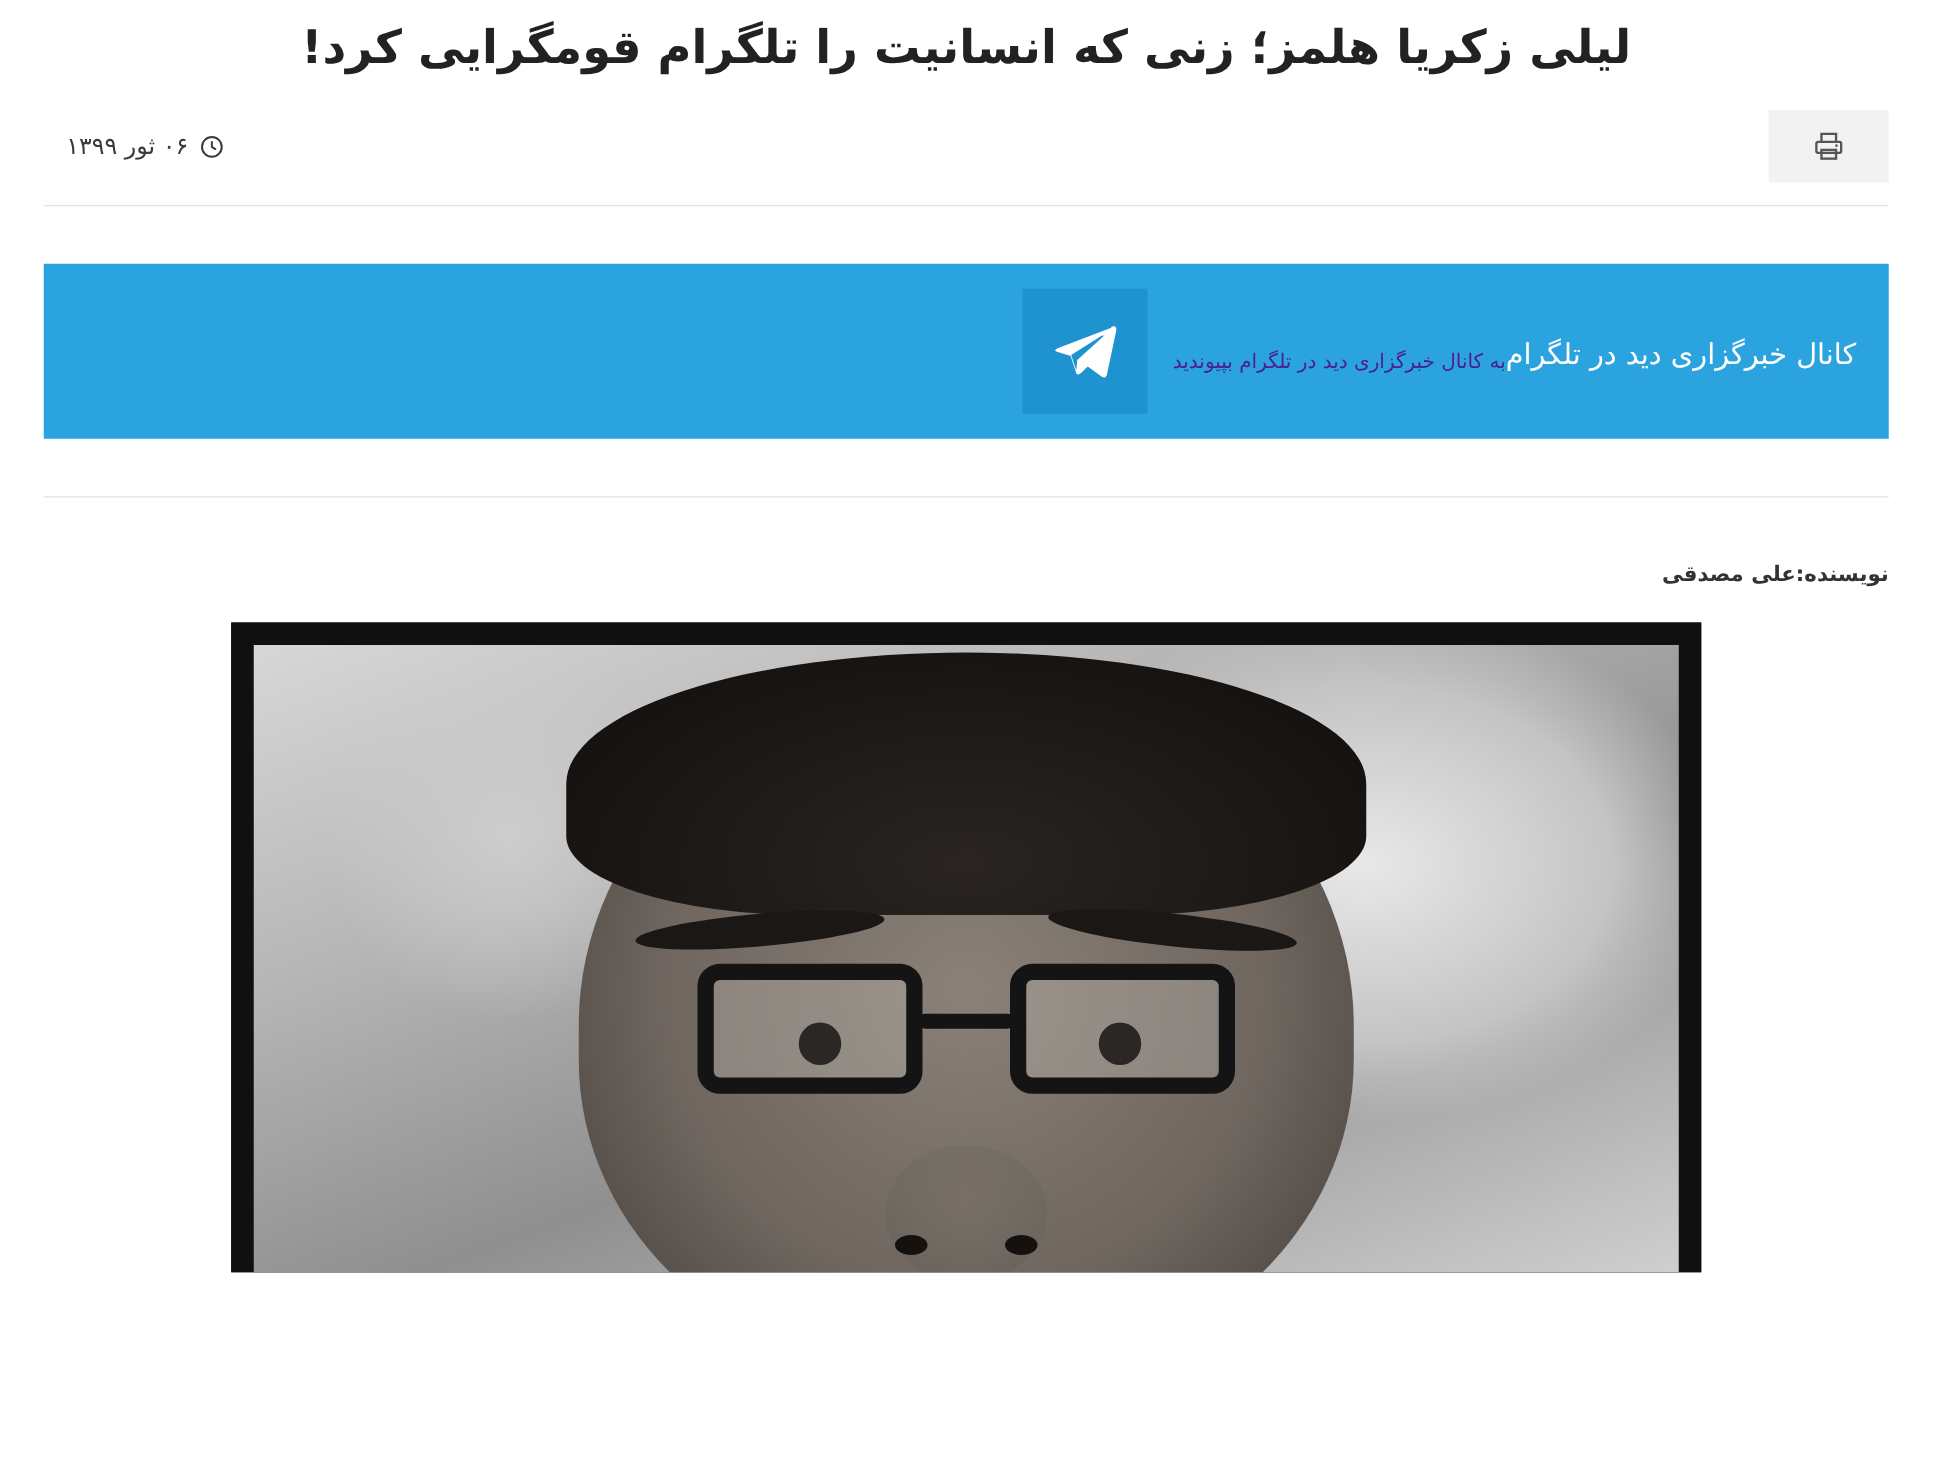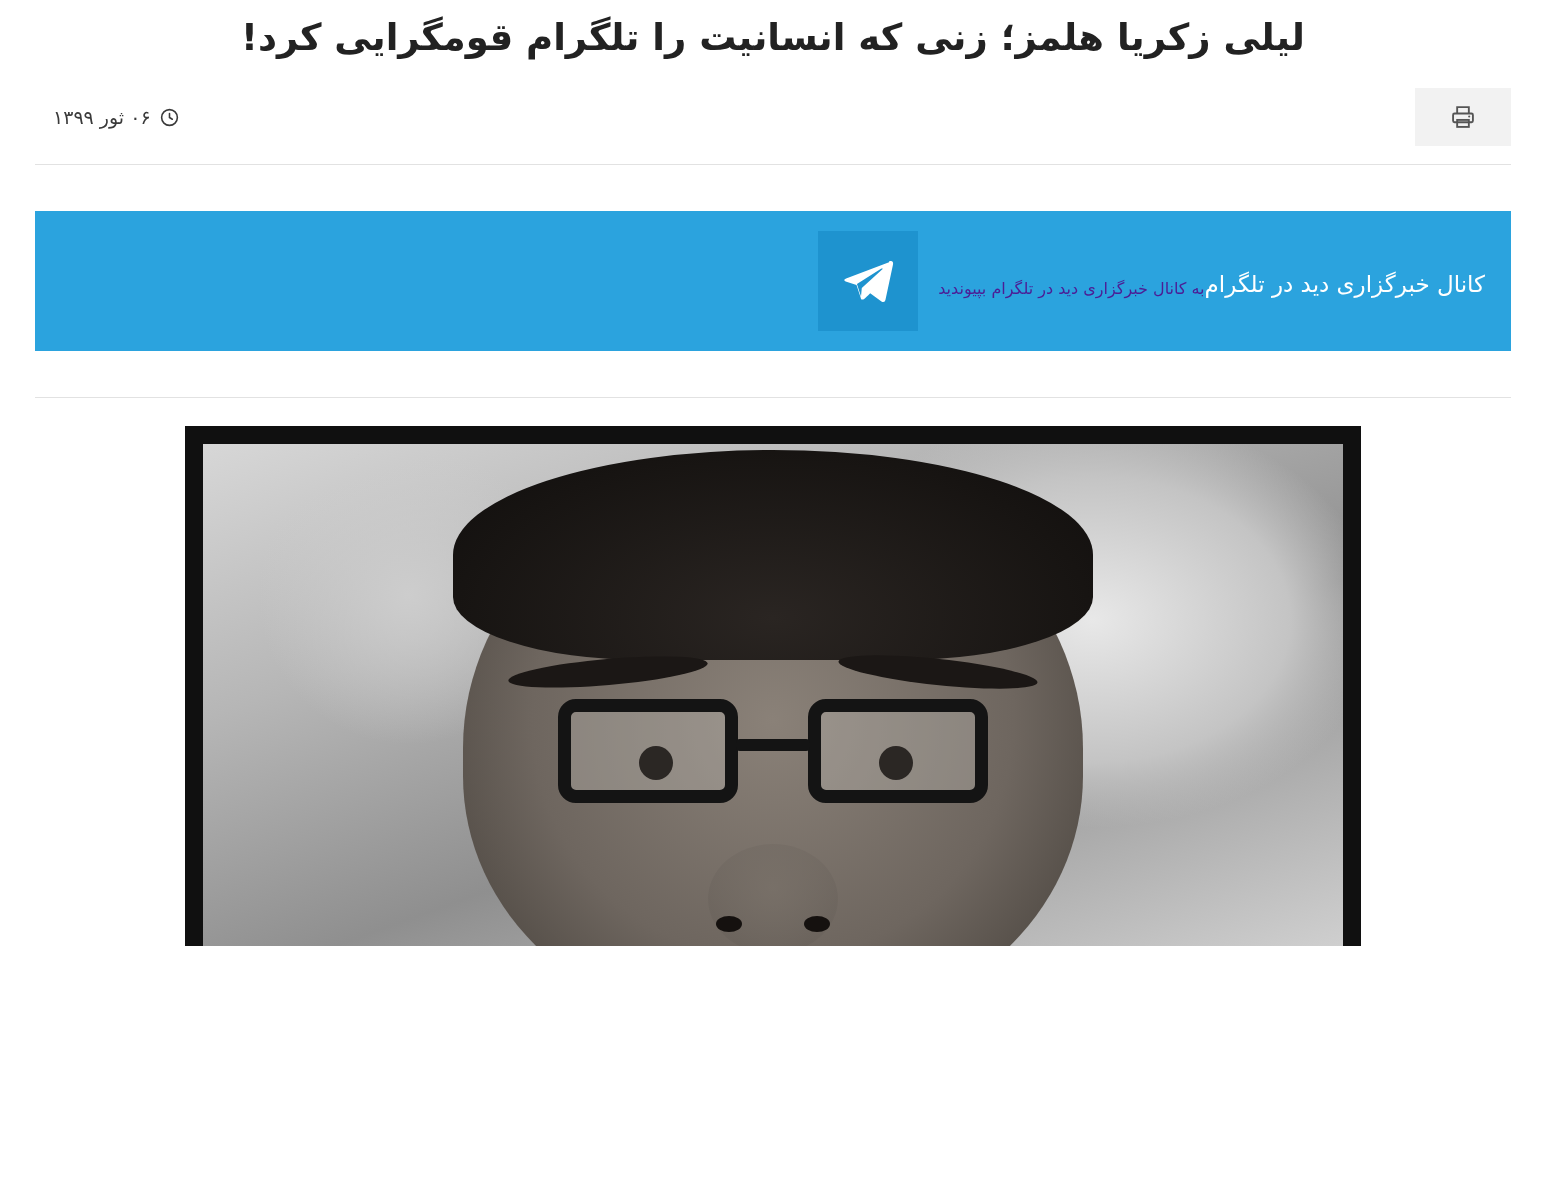--- a/index.html
+++ b/index.html
@@ -284,20 +284,21 @@
       </svg>
     </div>
     <div class="telegram-texts">
       <div class="telegram-title">کانال خبرگزاری دید در تلگرام</div>
       <div class="telegram-sub">به کانال خبرگزاری دید در تلگرام بپیوندید</div>
     </div>
   </div>
 
   <div class="divider"></div>
 
+  <div class="author">نویسنده:علی مصدقی</div>
 
 
   <div class="figure">
     <div class="photo-frame">
       <div class="photo-inner">
         <div class="face"></div>
         <div class="hair"></div>
         <div class="brow l"></div>
         <div class="brow r"></div>
         <div class="glasses">

